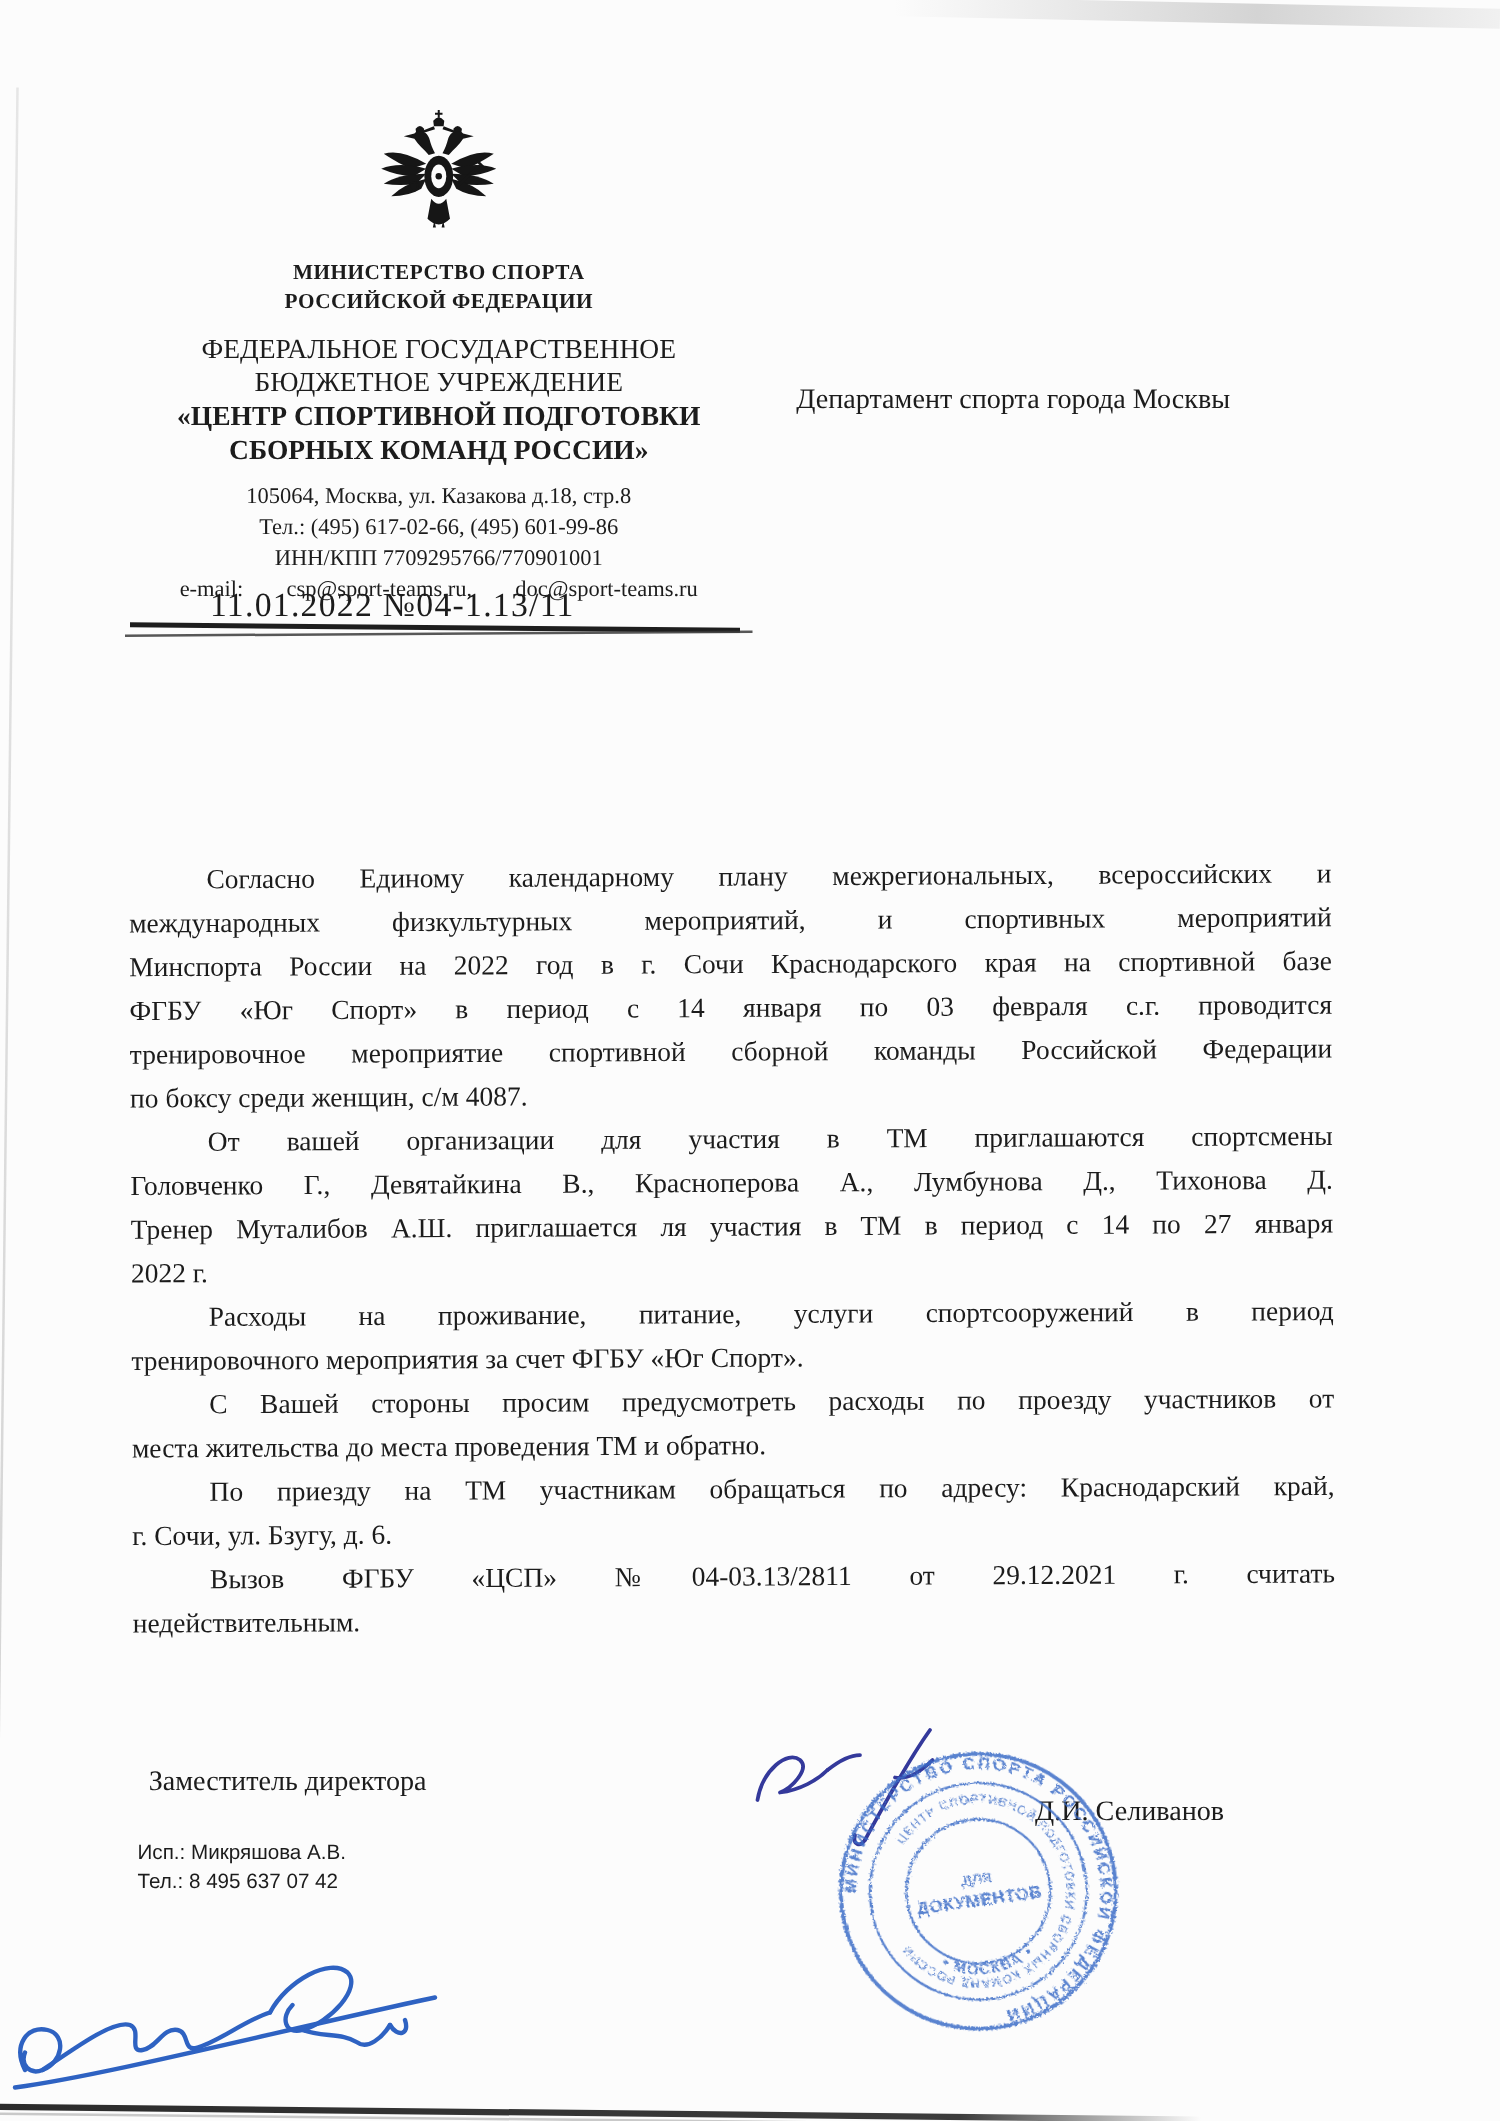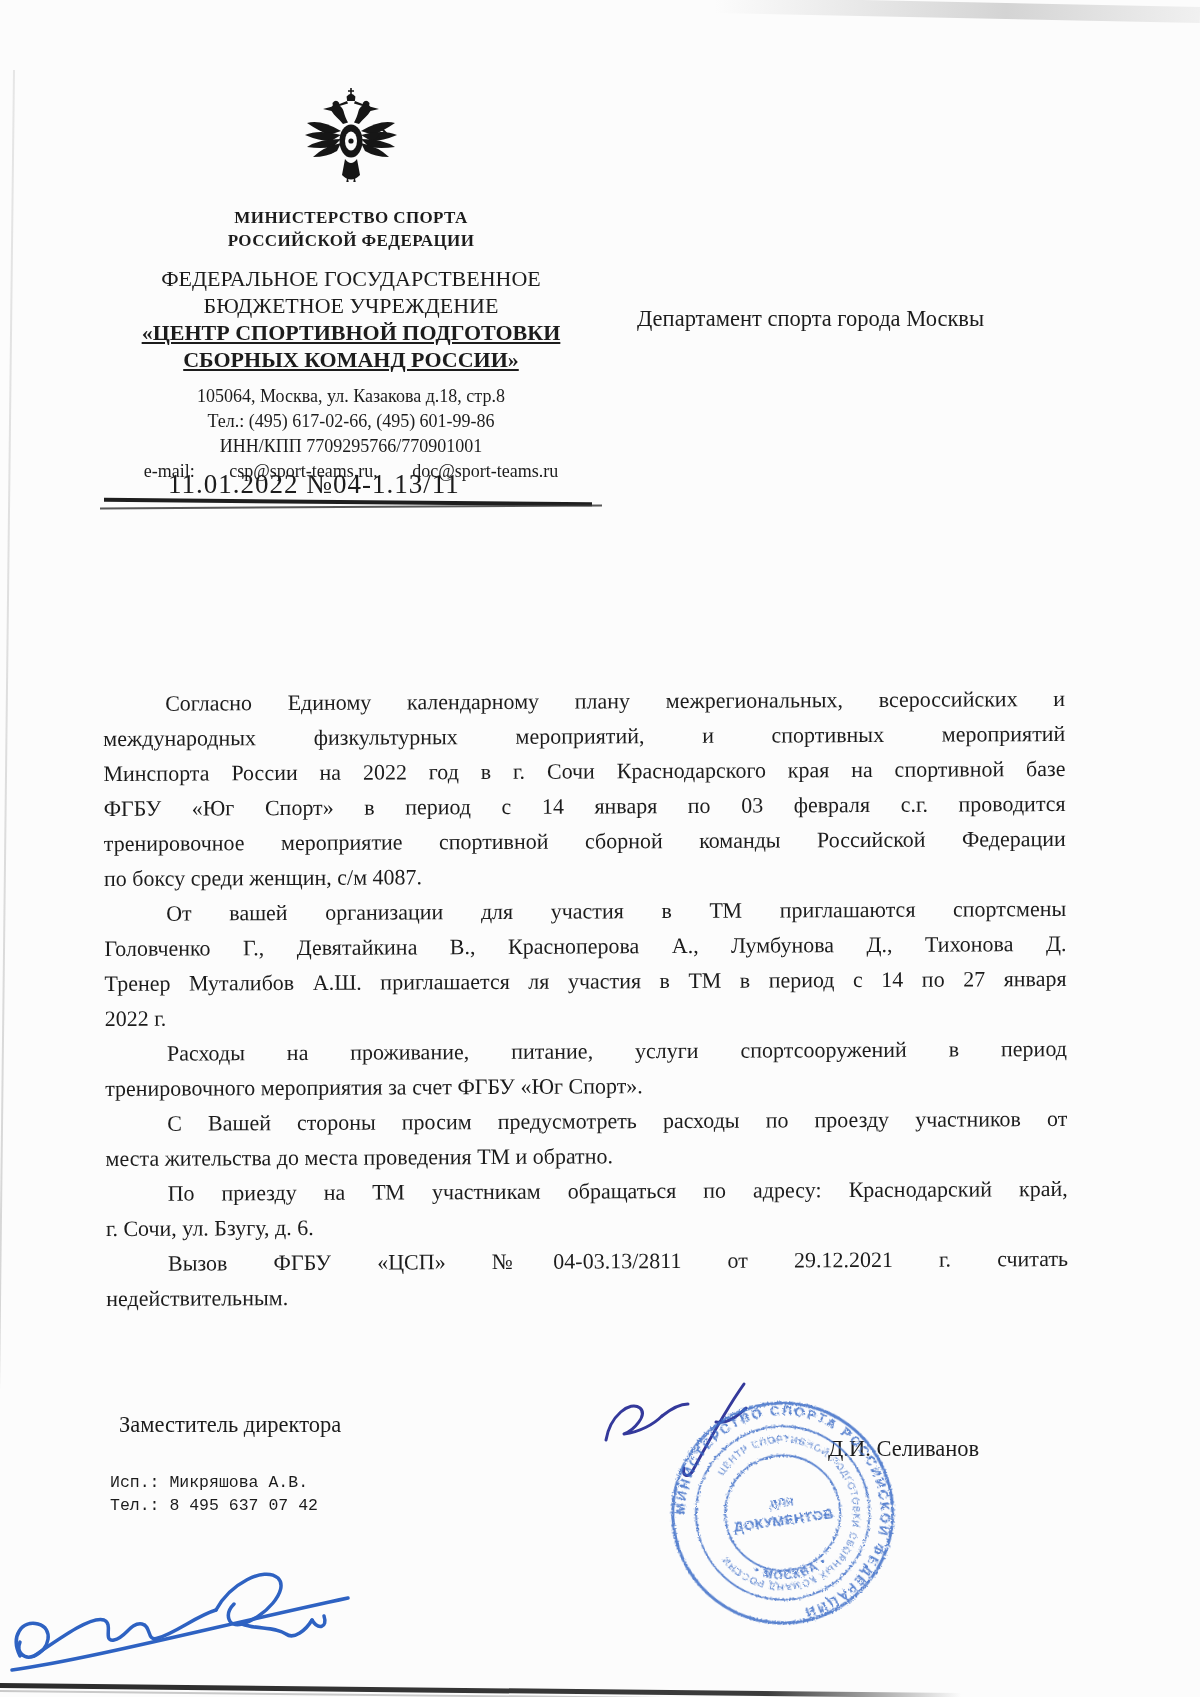--- a/index.html
+++ b/index.html
@@ -22,21 +22,21 @@
     background:linear-gradient(to right,#2b2b2b,#3c3c3c 80%, rgba(60,60,60,0));
     transform:rotate(0.6deg); transform-origin:left center; }
   .bottom-edge-echo { left:-4px; top:1690px; width:1010px; height:2px;
     background:#6a6a6a; opacity:.35; transform:rotate(0.6deg); transform-origin:left center; }
 
   
   .letterhead { left:108px; top:88px; width:486px; text-align:center; }
   .emblem-wrap { height:114px; }
   .ministry { font-weight:bold; font-size:17px; line-height:23px; letter-spacing:.4px; margin-top:4px; }
   .org { font-size:22px; line-height:27px; margin-top:13px;text-align:center; }
-  .org-bold { font-weight:bold;text-decoration:underline; }
+  .org-bold { font-weight:bold; }
   .addr { font-size:18px; line-height:25px; margin-top:11px;text-align:center; }
   .addr .em { text-underline-offset:3px;margin-left:30px; }
 
   .ref { left:112px; top:469px; width:500px; font-size:27px; letter-spacing:1px;
     padding-left:56px; white-space:nowrap; }
   .ref-line-a { left:104px; top:500px; width:488px; height:3.5px; background:#1e1e1e;
     transform:rotate(0.5deg); }
   .ref-line-b { left:100px; top:506px; width:502px; height:2px; background:#3a3a3a;
     opacity:.85; transform:rotate(-0.35deg); }
 
@@ -46,21 +46,21 @@
   .body-text { left:103px; top:686px; width:962px; font-size:22px; line-height:35px;
     transform:rotate(-0.3deg); transform-origin:left top; }
   .body-text .line { text-align:justify; text-align-last:justify; }
   .body-text .line.last { text-align-last:left; }
   .body-text .line.first { text-indent:62px; }
 
   
   .sign-title { left:103px; top:1412px; font-size:22.5px;margin-left:16px; }
   .signer-name { left:828px; top:1436px; font-size:22.5px; }
   .executor { left:110px; top:1471px; font-size:16.5px; line-height:23px;
-    font-family:Liberation Mono, monospace; }
+    font-family:Liberation Sans, sans-serif; }
 
   .stamp { left:666px; top:1396px; opacity:.84; transform:rotate(-8deg); }
   .sig1 { left:596px; top:1378px; }
   .sig2 { left:6px; top:1538px; }
 </style>
 </head>
 <body>
 
 <div class="abs top-smudge"></div>
 <div class="abs left-edge-line"></div>

